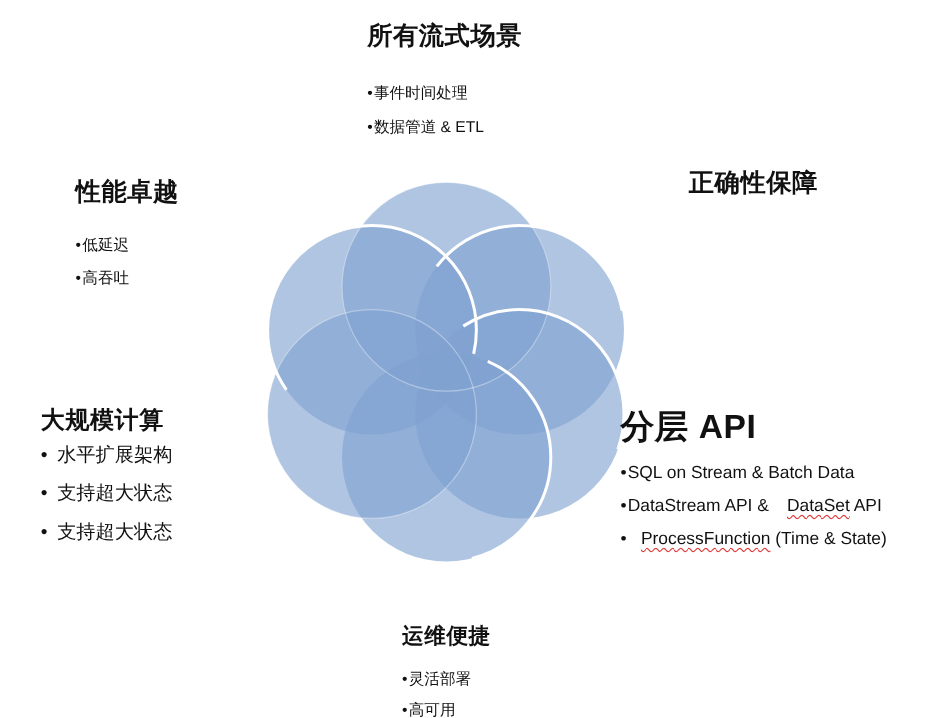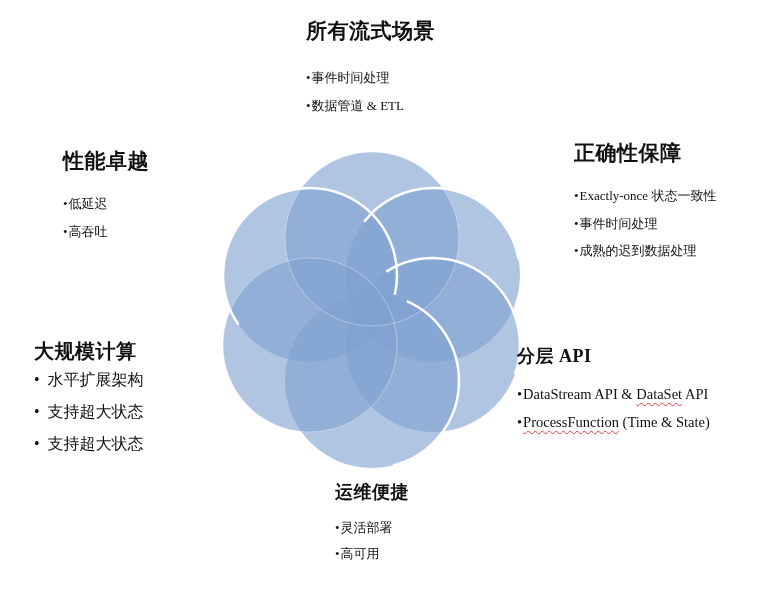--- a/index.html
+++ b/index.html
@@ -1,27 +1,27 @@
 <!DOCTYPE html>
 <html><head>
 <meta charset="utf-8">
 <style>
   html, body { margin:0; padding:0; background:#ffffff; }
   body { width:775px; height:598px; position:relative; overflow:hidden;
          font-family:"Liberation Sans","DejaVu Sans",sans-serif; color:#111; }
-  .diagram { position:absolute; left:0; top:0; width:711px; height:598px;font-family:Liberation Serif, serif; }
+  .diagram { position:absolute; left:0; top:0; width:711px; height:598px; }
   .group { position:absolute; }
   .title { font-weight:bold; font-size:21px; line-height:26px; white-space:nowrap; letter-spacing:0.5px; }
   .items { margin:0; padding:0; list-style:none; }
   .items li { font-size:13px; line-height:27.5px; white-space:nowrap; }
   .items li::before { content:"\2022"; margin-right:1px; }
   .items.big li { font-size:16px; line-height:32px; }
   .items.big li::before { margin-right:8px; }
   .items.api li { font-size:14.5px; line-height:27.5px; }
-  .squiggle { text-decoration: underline wavy #e04040; text-decoration-thickness:1px; text-underline-offset:3px; }
+  .squiggle { text-decoration: underline wavy #e04040; text-decoration-thickness:1px; text-underline-offset:3px;margin-left:11px; }
 </style>
 </head>
 <body>
 
 <div class="diagram">
 
   <svg width="775" height="598" style="position:absolute;left:0;top:0;">
     <g fill="#7fa2d0" fill-opacity="0.62">
       <circle cx="372" cy="239" r="87"></circle>
       <circle cx="310" cy="275" r="87"></circle>
@@ -45,37 +45,33 @@
   <div class="group" style="left:306px; top:18px;">
     <div class="title">所有流式场景</div>
     <ul class="items" style="margin-top:20px;">
       <li>事件时间处理</li>
       <li>数据管道 &amp; ETL</li>
     </ul>
   </div>
 
   <div class="group" style="left:546px; top:140px;margin-left:28px;">
     <div class="title">正确性保障</div>
-    <ul class="items" style="margin-top:16px;">
-      <li>Exactly-once 状态一致性</li>
-      <li>事件时间处理</li>
-      <li>成熟的迟到数据处理</li>
-    </ul>
   </div>
 
   <div class="group" style="left:517px; top:343px;">
-    <div class="title" style="font-size:18px;">分层 API</div>
+    <div class="title" style="font-size:28px;">分层 API</div>
     <ul class="items api" style="margin-top:12px;">
+      <li>SQL on Stream &amp; Batch Data</li>
       <li><span>DataStream API &amp; </span><span class="squiggle">DataSet</span><span> API</span></li>
       <li><span class="squiggle">ProcessFunction</span><span> (Time &amp; State)</span></li>
     </ul>
   </div>
 
   <div class="group" style="left:335px; top:479px;">
-    <div class="title" style="font-size:18px;">运维便捷</div>
+    <div class="title" style="font-size:18px;margin-top:38px;">运维便捷</div>
     <ul class="items" style="margin-top:10px;">
       <li style="line-height:26px;">灵活部署</li>
       <li style="line-height:26px;">高可用</li>
     </ul>
   </div>
 
   <div class="group" style="left:34px; top:338px;">
     <div class="title" style="font-size:20px;">大规模计算</div>
     <ul class="items big" style="">
       <li>水平扩展架构</li>

